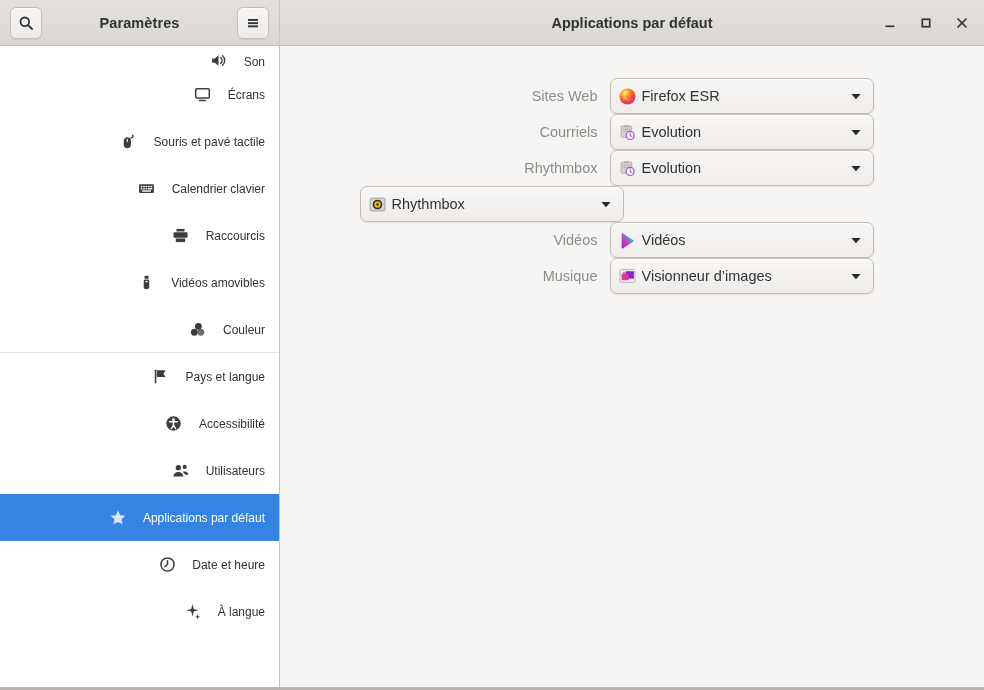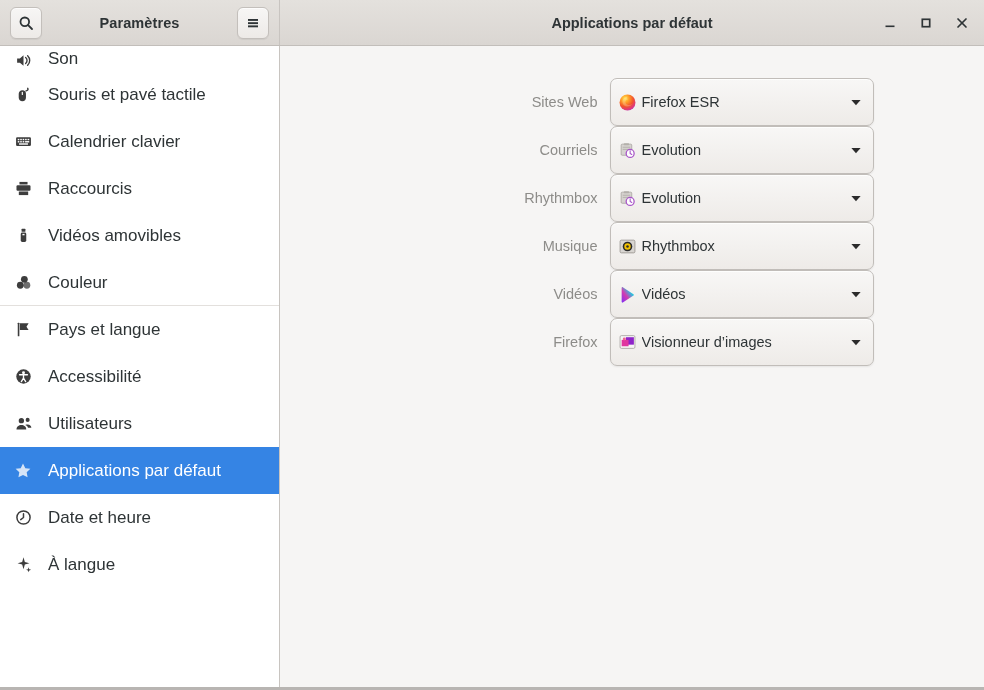--- a/index.html
+++ b/index.html
@@ -83,23 +83,24 @@
     overflow: hidden;
     position: relative;
   }
   .sidelist { padding-top: 0; }
   .side-item {
     display: flex; align-items: center;
     gap: 16px;
     height: 47px;
     padding: 0 14px;
     color: #2e3436;
-    font-size: 17px;
+    font-size: 12px;
     cursor: pointer;
     position: relative;
+    justify-content: flex-end;
   }
   .side-item.selected {
     background: #3584e4;
     color: #ffffff;
   }
   .side-item.clipped {
     height: 25px;
     align-items: flex-end;
     overflow: hidden;
     padding-bottom: 2px;
@@ -133,21 +134,21 @@
     width: 545px;
   }
   .row-label {
     width: 250px; flex: 0 0 250px;
     text-align: right;
     padding-right: 12px;
     font-size: 14.5px;
     color: #8d8c89;
   }
   .combo {
-    width: 264px; height: 48px;
+    width: 264px; height: 36px;
     border: 1px solid #c1bdb9;
     border-radius: 7px;
     background: linear-gradient(180deg,#f8f7f6 0%,#eeebe8 100%);
     box-shadow: 0 1px 0 rgba(255,255,255,.8) inset, 0 1px 2px rgba(0,0,0,.07);
     display: flex; align-items: center;
     padding: 0 10px 0 8px;
     cursor: pointer;
     position: relative;
   }
   .combo-icon {
@@ -235,20 +236,29 @@
                 <path d="M2 6h2.6L8 3v10L4.6 10H2z"></path>
                 <path d="M10 5.2a3.6 3.6 0 010 5.6" fill="none" stroke="#3d3d3d" stroke-width="1.3" stroke-linecap="round"></path>
                 <path d="M11.9 3.6a6 6 0 010 8.8" fill="none" stroke="#3d3d3d" stroke-width="1.3" stroke-linecap="round"></path>
               </svg>
             </span>
             <span class="side-label">Son</span>
           </div>
           <div class="side-item">
             <span class="side-icon">
               <svg width="17" height="17" viewBox="0 0 16 16" fill="none" stroke="#3d3d3d" stroke-width="1.4">
+                <rect x="1.6" y="2.6" width="12.8" height="8.6" rx="1.1"></rect>
+                <line x1="5.2" y1="13.6" x2="10.8" y2="13.6" stroke-linecap="round"></line>
+              </svg>
+            </span>
+            <span class="side-label">Écrans</span>
+          </div>
+          <div class="side-item">
+            <span class="side-icon">
+              <svg width="17" height="17" viewBox="0 0 16 16" fill="none" stroke="#3d3d3d" stroke-width="1.4">
                 <rect x="4.2" y="4.6" width="5.4" height="9" rx="2.7" fill="#3d3d3d"></rect>
                 <line x1="6.9" y1="6" x2="6.9" y2="8" stroke="#fff" stroke-width="1.1" stroke-linecap="round"></line>
                 <path d="M10.4 4.6c1.6-.3 2.2-1.4 1.6-2.4" stroke-linecap="round"></path>
               </svg>
             </span>
             <span class="side-label">Souris et pavé tactile</span>
           </div>
           <div class="side-item">
             <span class="side-icon">
               <svg width="17" height="17" viewBox="0 0 16 16" fill="#3d3d3d">
@@ -422,21 +432,20 @@
               </span>
               <span class="combo-text">Evolution</span>
               <span class="combo-arrow">
                 <svg width="14" height="14" viewBox="0 0 14 14">
                   <path d="M2.4 5h9.2L7 10.2z" fill="#2b2b2b"></path>
                 </svg>
               </span>
             </div>
           </div>
           <div class="row">
-            <div class="row-label">Musique</div>
             <div class="combo">
               <span class="combo-icon">
                 <svg width="17" height="17" viewBox="0 0 32 32">
         <rect x="2" y="4" width="28" height="24" rx="2.5" fill="#d8d5d1" stroke="#8f8b86" stroke-width="1.4"></rect>
         <circle cx="16" cy="16" r="9" fill="#2b2b2b"></circle>
         <circle cx="16" cy="16" r="6" fill="#f2c200"></circle>
         <circle cx="16" cy="16" r="2.4" fill="#2b2b2b"></circle>
       </svg>
               </span>
               <span class="combo-text">Rhythmbox</span>
@@ -465,21 +474,21 @@
               </span>
               <span class="combo-text">Vidéos</span>
               <span class="combo-arrow">
                 <svg width="14" height="14" viewBox="0 0 14 14">
                   <path d="M2.4 5h9.2L7 10.2z" fill="#2b2b2b"></path>
                 </svg>
               </span>
             </div>
           </div>
           <div class="row">
-            <div class="row-label">Firefox</div>
+            <div class="row-label">Musique</div>
             <div class="combo">
               <span class="combo-icon">
                 <svg width="18" height="18" viewBox="0 0 32 32">
         <rect x="2" y="4" width="28" height="24" rx="2.5" fill="#f7f6f5" stroke="#9d9994" stroke-width="1.4"></rect>
         <rect x="13" y="7" width="15" height="14" fill="#8e24c9"></rect>
         <rect x="5" y="12" width="13" height="12" fill="#e0369f"></rect>
         <circle cx="10" cy="10.5" r="2.8" fill="#f06292"></circle>
       </svg>
               </span>
               <span class="combo-text">Visionneur d’images</span>

